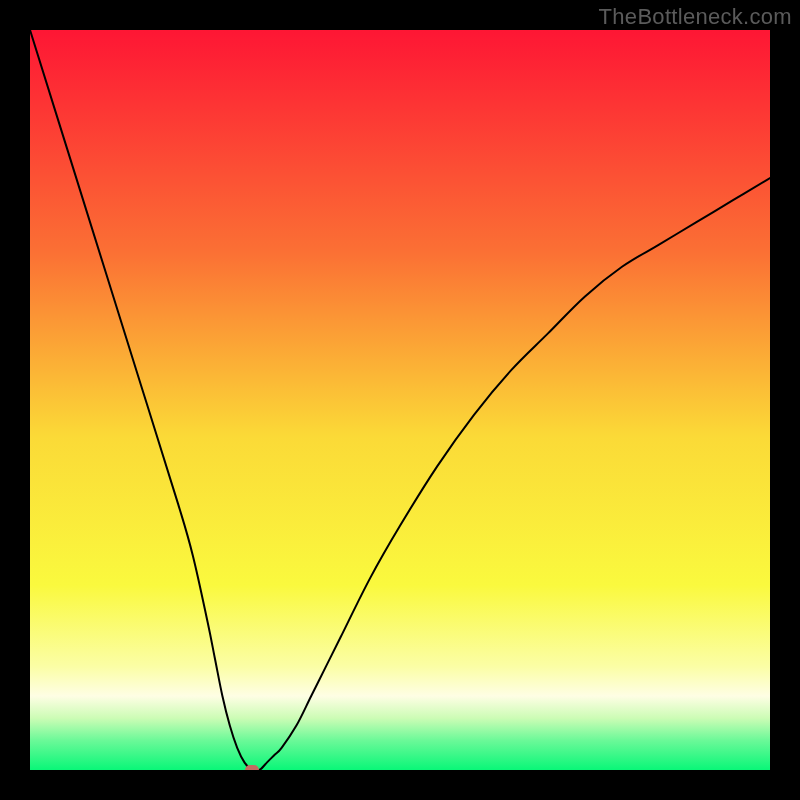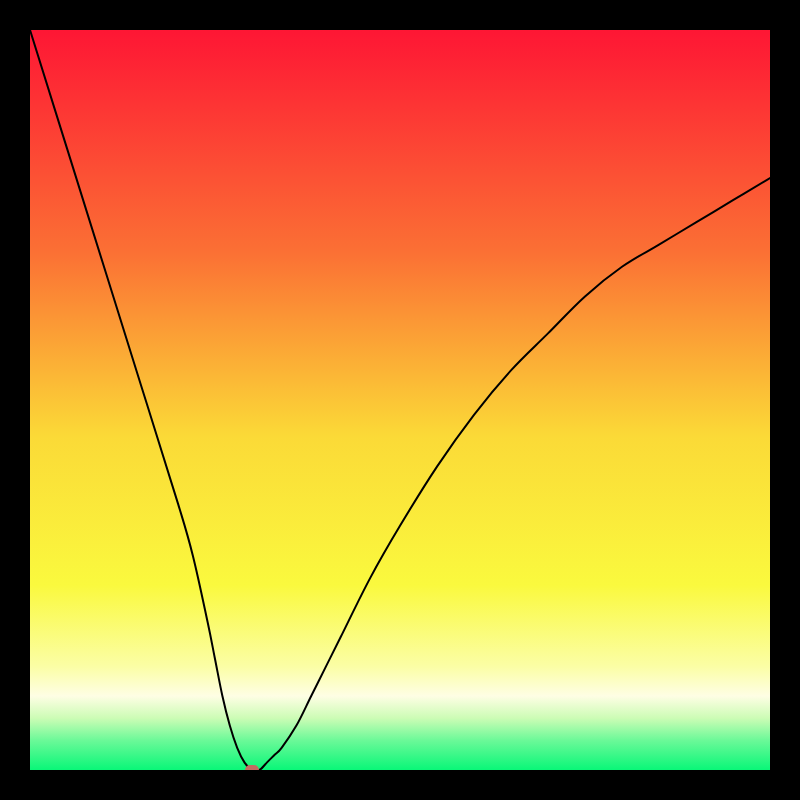--- a/index.html
+++ b/index.html
@@ -54,20 +54,21 @@
     background: #c36a61;
     border-radius: 5px;
     transform: translate(-50%, -50%);
     z-index: 3;
   }
 </style>
 </head>
 <body>
 
 <div class="frame">
+  <div class="watermark">TheBottleneck.com</div>
 
   <div class="plot-area">
     <svg class="bg" viewBox="0 0 740 740" preserveAspectRatio="none">
       <defs>
         <linearGradient id="bgGrad" x1="0" y1="0" x2="0" y2="1">
             <stop offset="0%" stop-color="#fe1634"></stop>
             <stop offset="30%" stop-color="#fb7034"></stop>
             <stop offset="55.00000000000001%" stop-color="#fbda37"></stop>
             <stop offset="75%" stop-color="#faf93e"></stop>
             <stop offset="86%" stop-color="#fbfea5"></stop>

